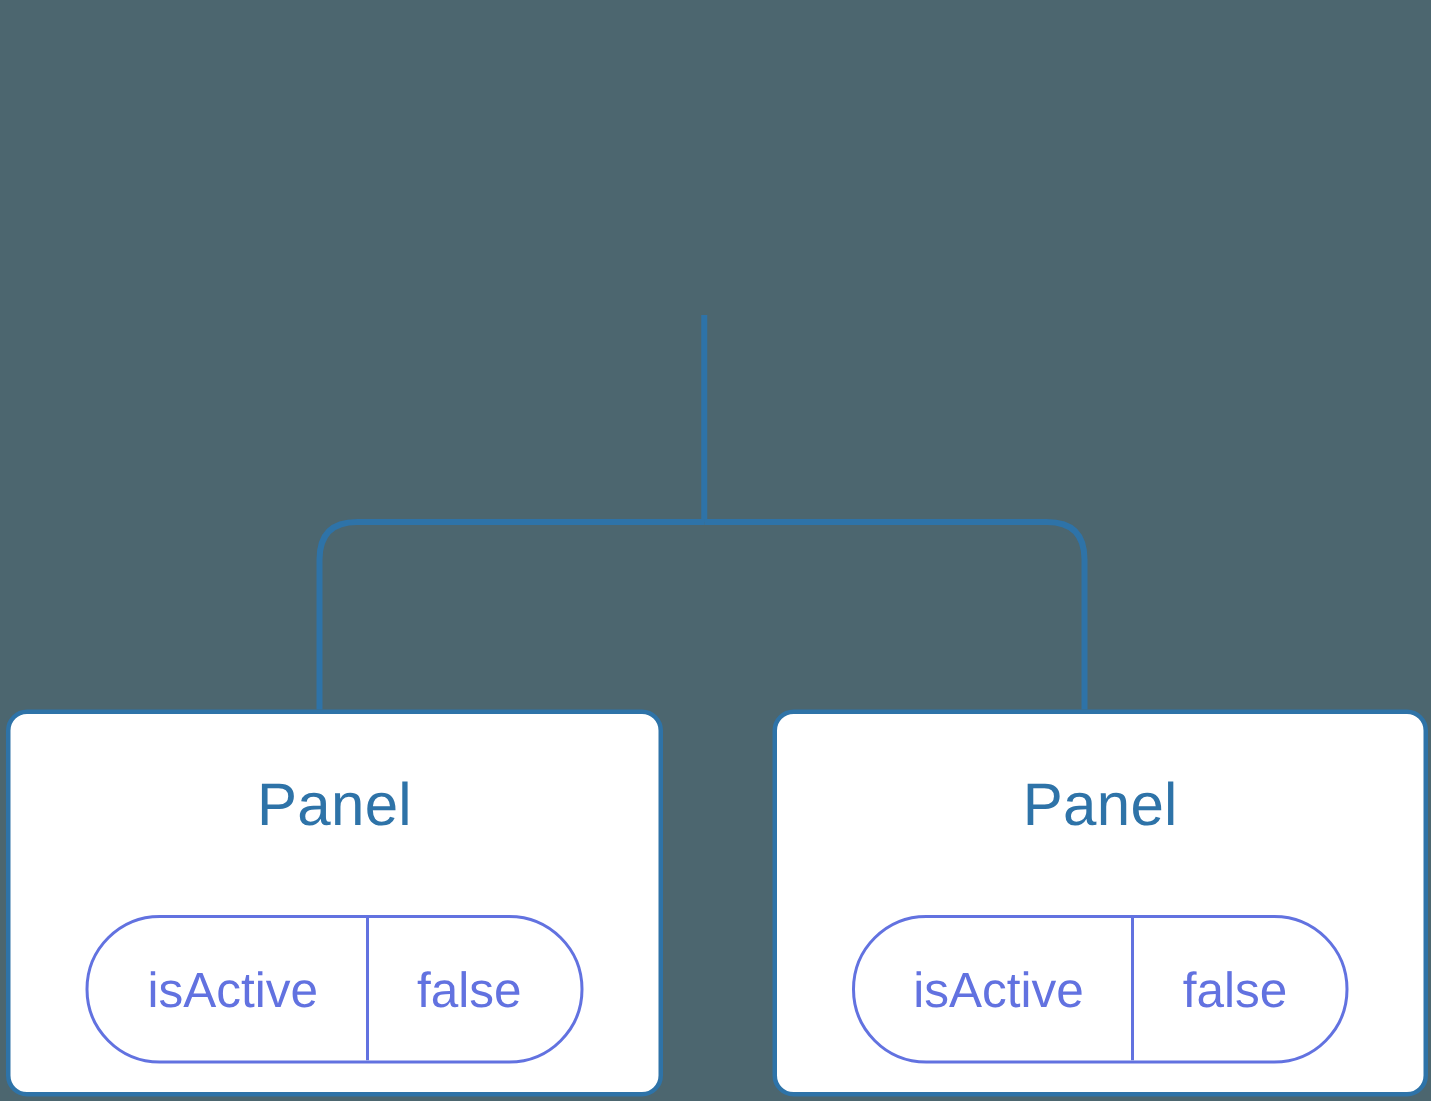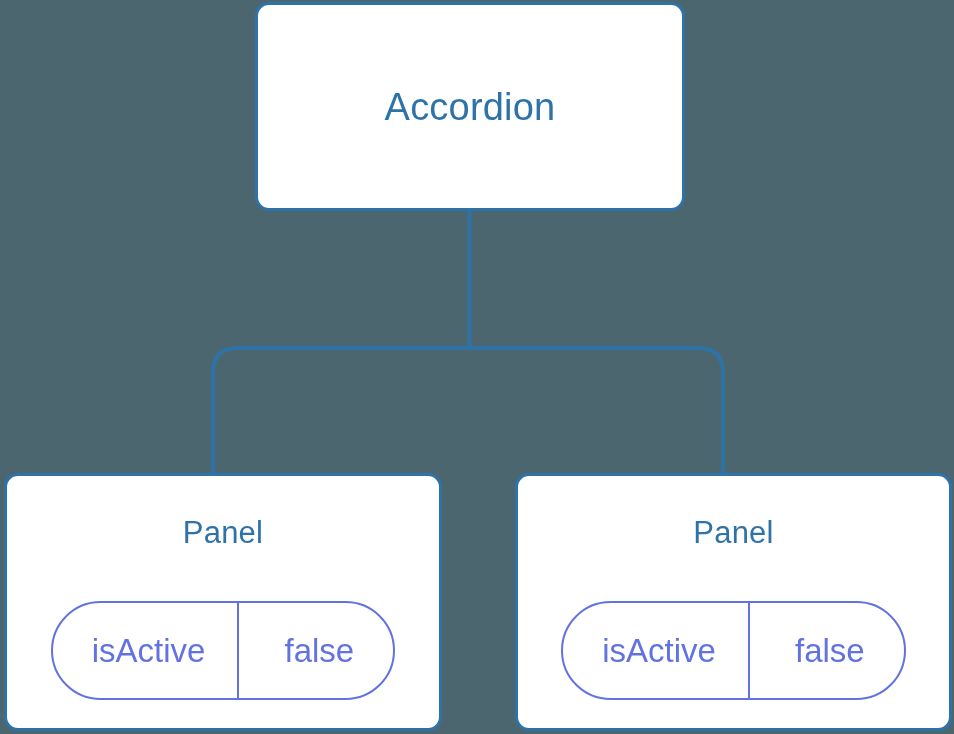--- a/index.html
+++ b/index.html
@@ -72,21 +72,21 @@
     height: 258px;
     width: 438px;
     justify-content: flex-start;
     padding-top: 41px;
   }
 
   #node-panel-left  { left: 4px; }
   #node-panel-right { left: 515px; width: 437px; }
 
   .panel-node .node-title {
-    font-size: 31px;
+    font-size: 40px;
     line-height: 1;
     margin-bottom: 21px;
   }
 
   
   .prop-pill {
     display: flex;
     align-items: stretch;
     border: 2px solid #6272e0;
     border-radius: 999px;
@@ -106,39 +106,36 @@
     line-height: 1;
     white-space: nowrap;
   }
 
   .prop-key {
     padding: 0 32px 0 39px;
     border-right: 2px solid #6272e0;
   }
 
   .prop-value {
-    padding: 0 39px 0 45px;
+    padding: 0 39px 0 32px;
   }
 </style>
 </head>
 <body>
 
 <div id="canvas">
 
   <svg id="edges" viewBox="0 0 954 734" width="954" height="734" fill="none">
 
     <path d="M 469.5 210 L 469.5 348" stroke="#2e73a8" stroke-width="4" stroke-linecap="butt"></path>
 
     <path d="M 469.5 348 L 238 348 Q 213 348 213 373 L 213 473" stroke="#2e73a8" stroke-width="4" stroke-linecap="butt" stroke-linejoin="round"></path>
     <path d="M 469.5 348 L 698 348 Q 723 348 723 373 L 723 473" stroke="#2e73a8" stroke-width="4" stroke-linecap="butt" stroke-linejoin="round"></path>
   </svg>
 
-  <div class="node" id="node-accordion">
-    <span class="node-title">Accordion</span>
-  </div>
 
   <div class="node panel-node" id="node-panel-left">
     <span class="node-title">Panel</span>
     <div class="prop-pill">
       <span class="prop-key">isActive</span>
       <span class="prop-value">false</span>
     </div>
   </div>
 
   <div class="node panel-node" id="node-panel-right">

